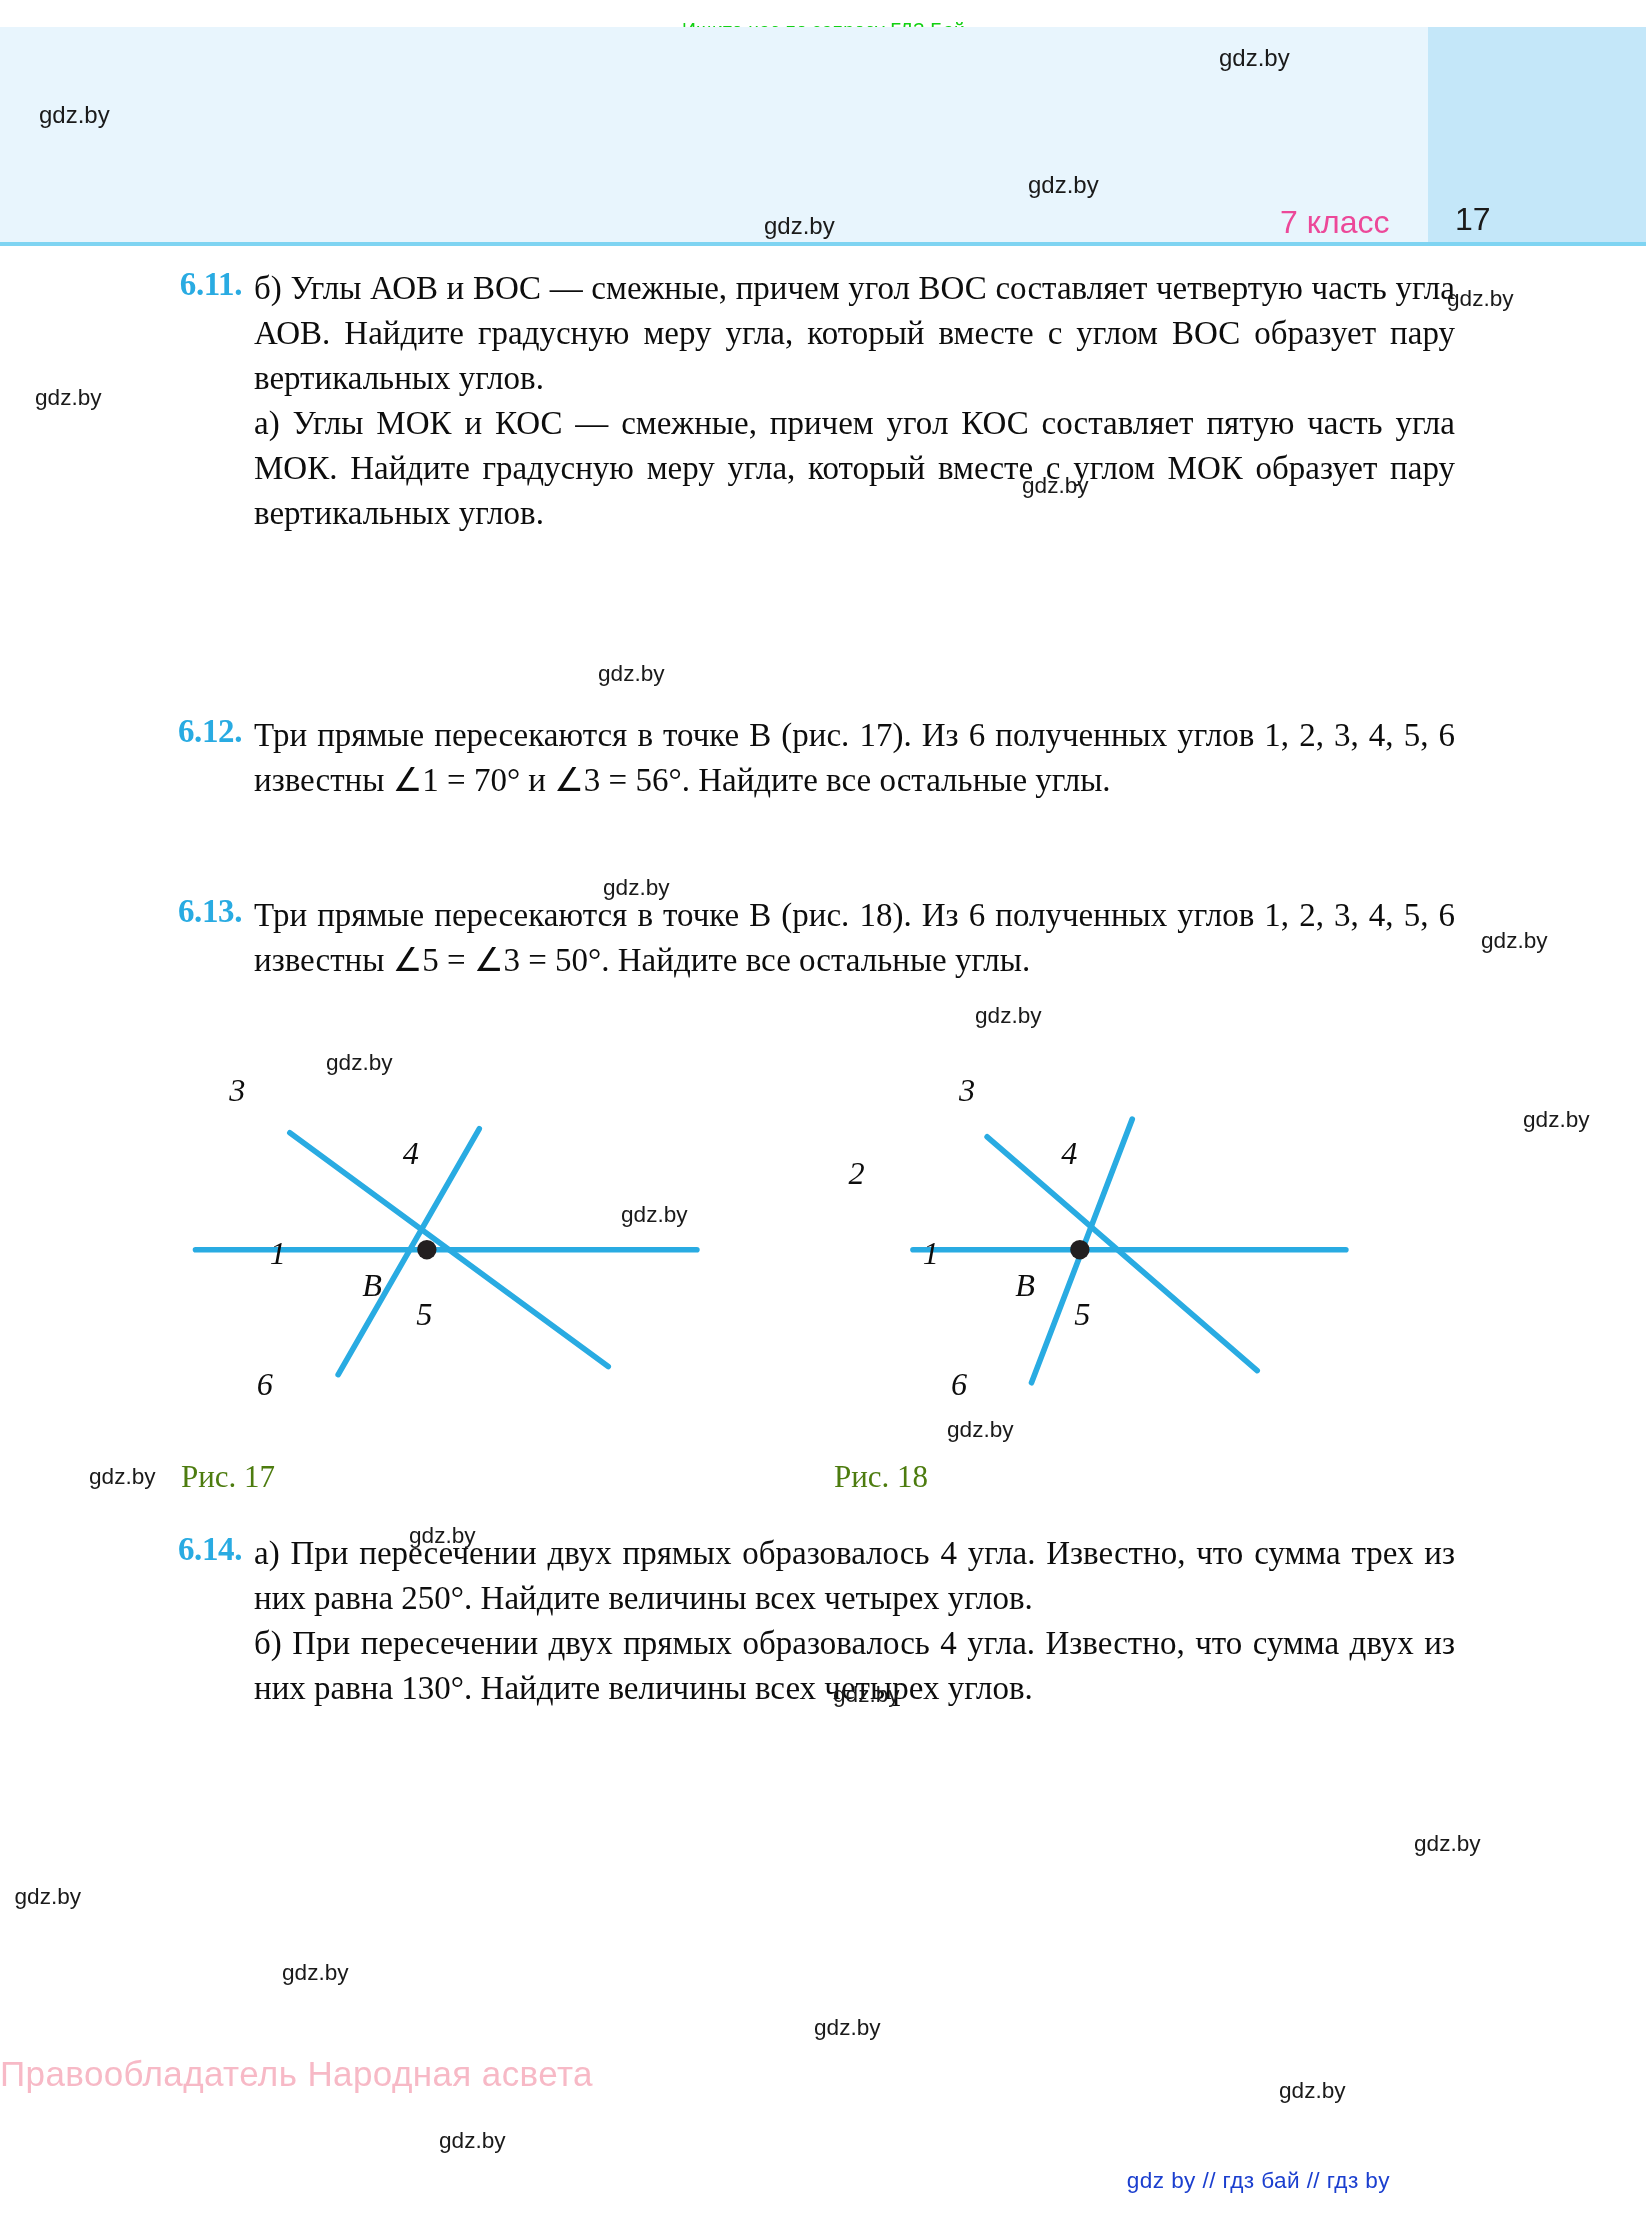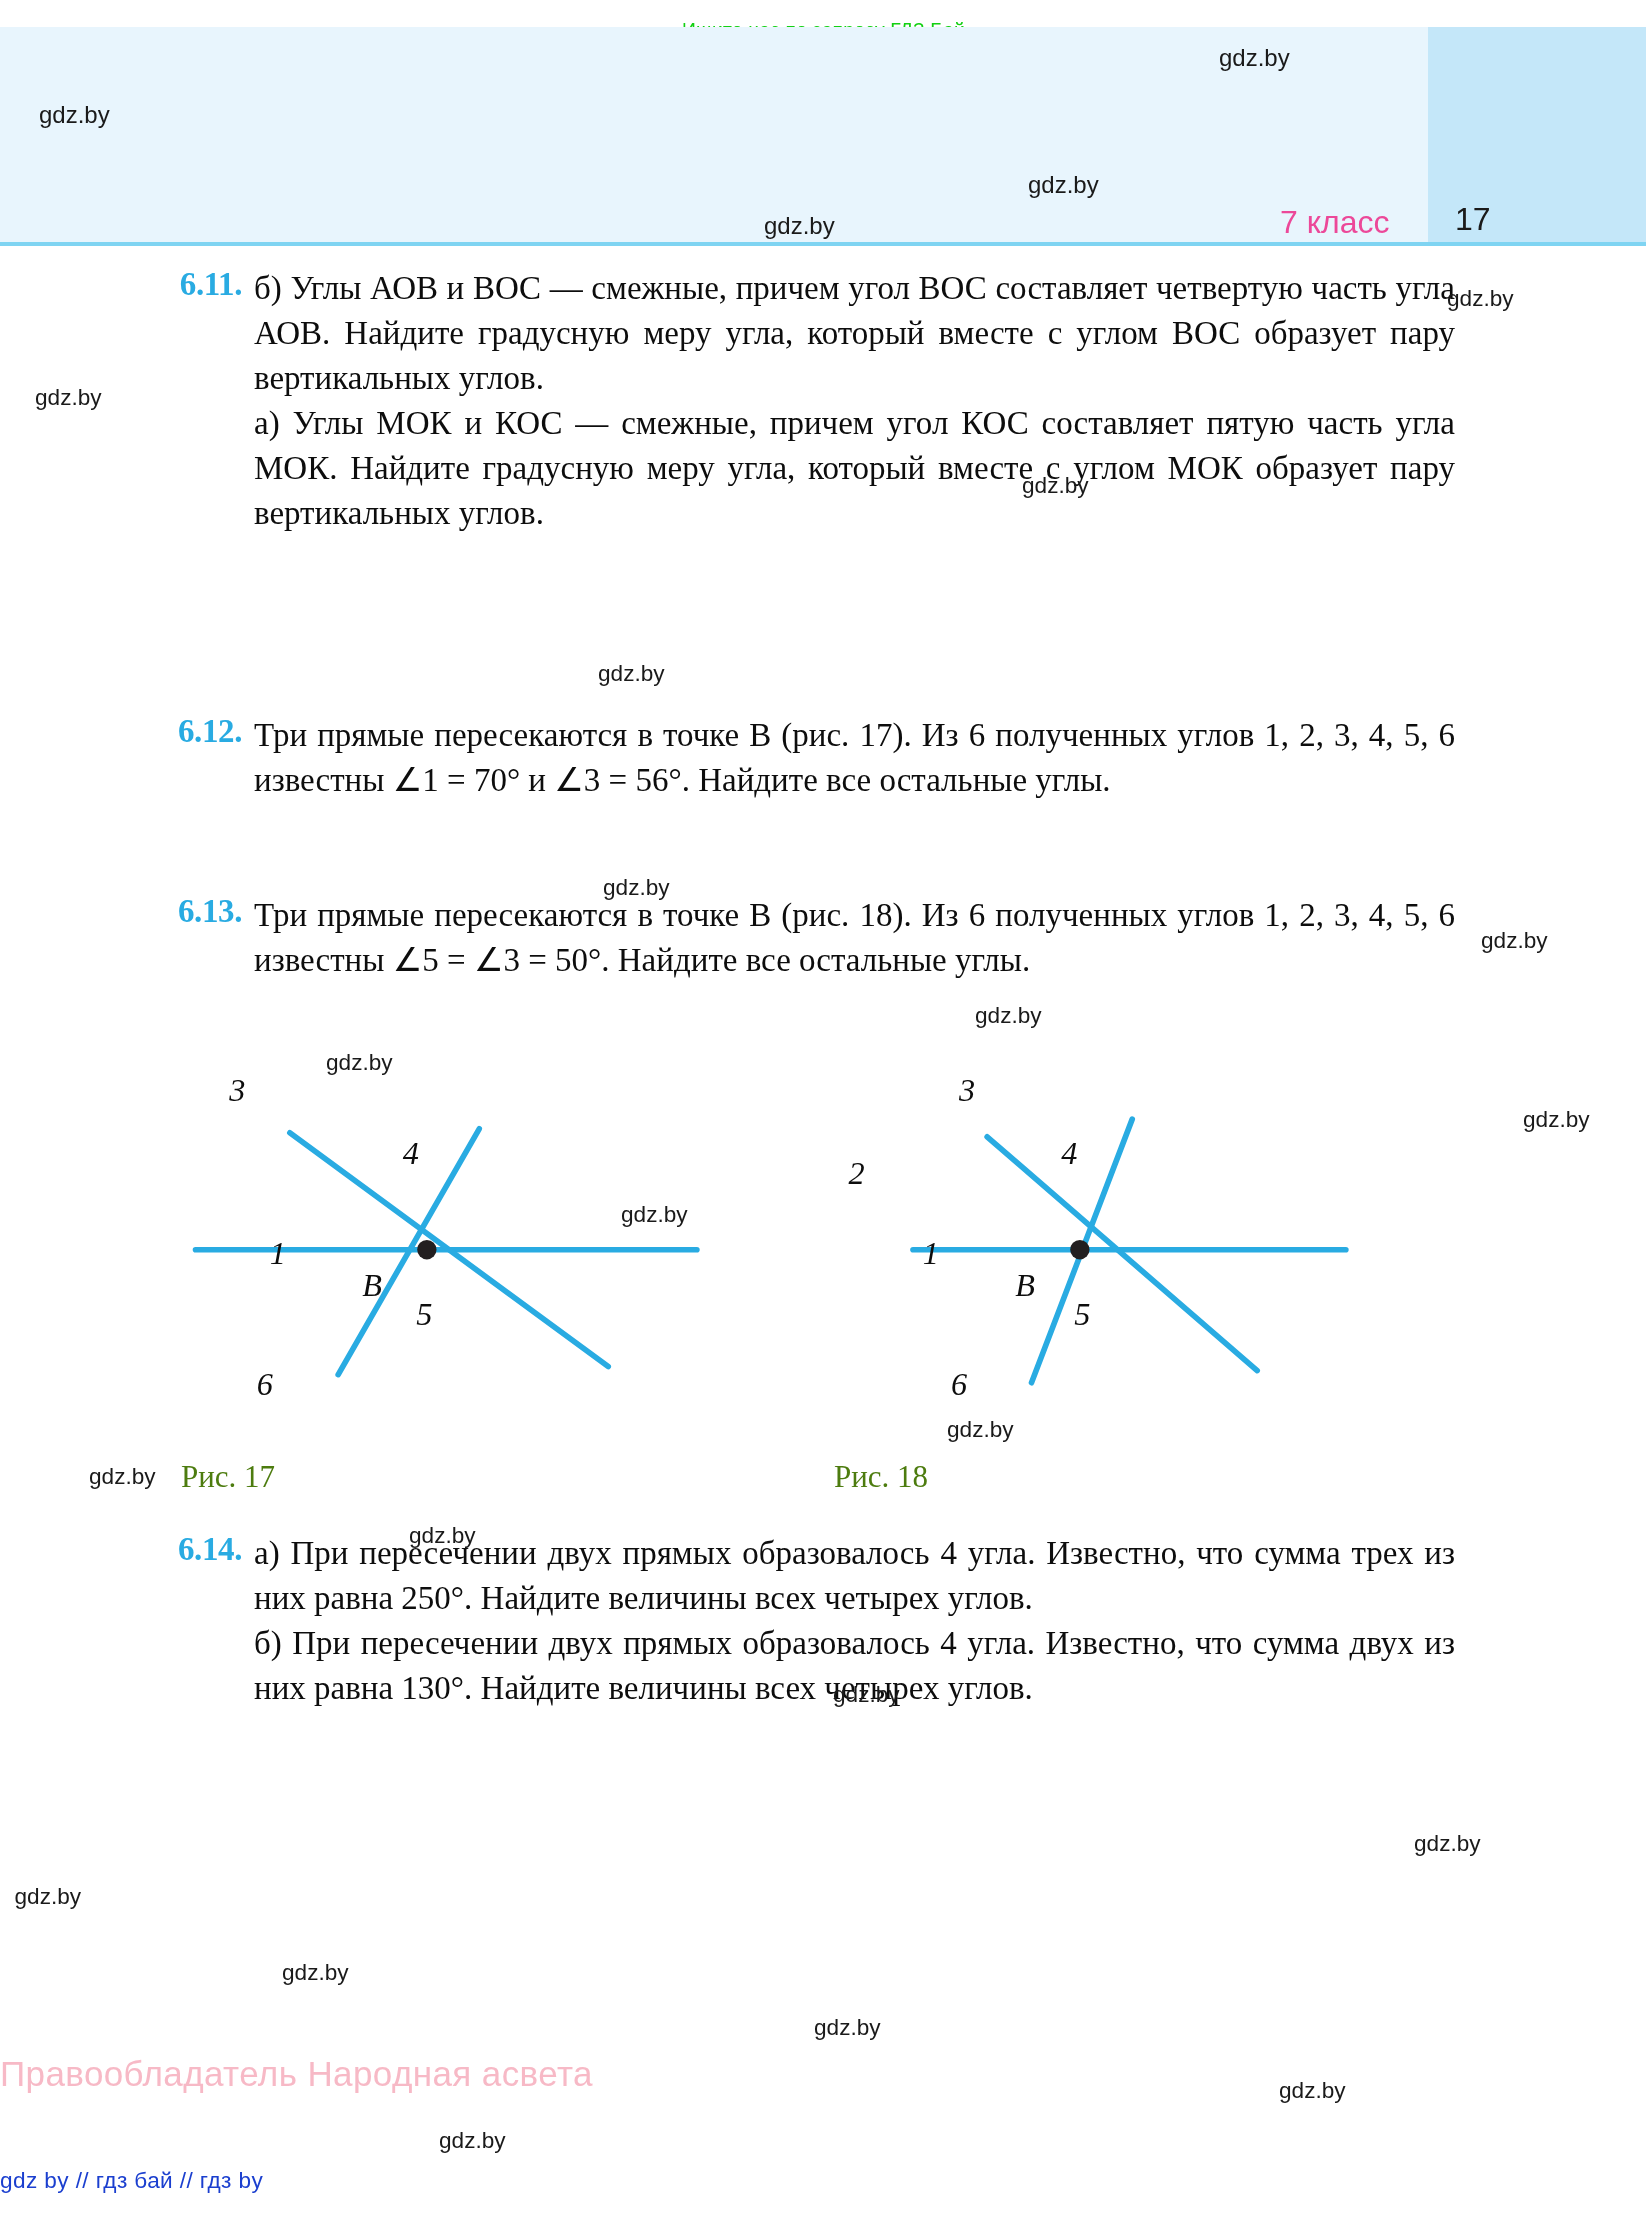--- a/index.html
+++ b/index.html
@@ -123,21 +123,21 @@
     width: 1647px;
     font-family: "Liberation Sans", sans-serif;
     font-size: 35px;
     color: #f7b9c6;
     letter-spacing: 0.4px;
   }
   .footer-link {
     position: absolute;
     left: 0;
     width: 1390px;
-    text-align: left;
+    text-align: right;
     font-family: "Liberation Sans", sans-serif;
     font-size: 22.6px;
     color: #1b3fcf;
     letter-spacing: 0.4px;
   }
 </style>
 </head>
 <body>
 
 <div id="page">

